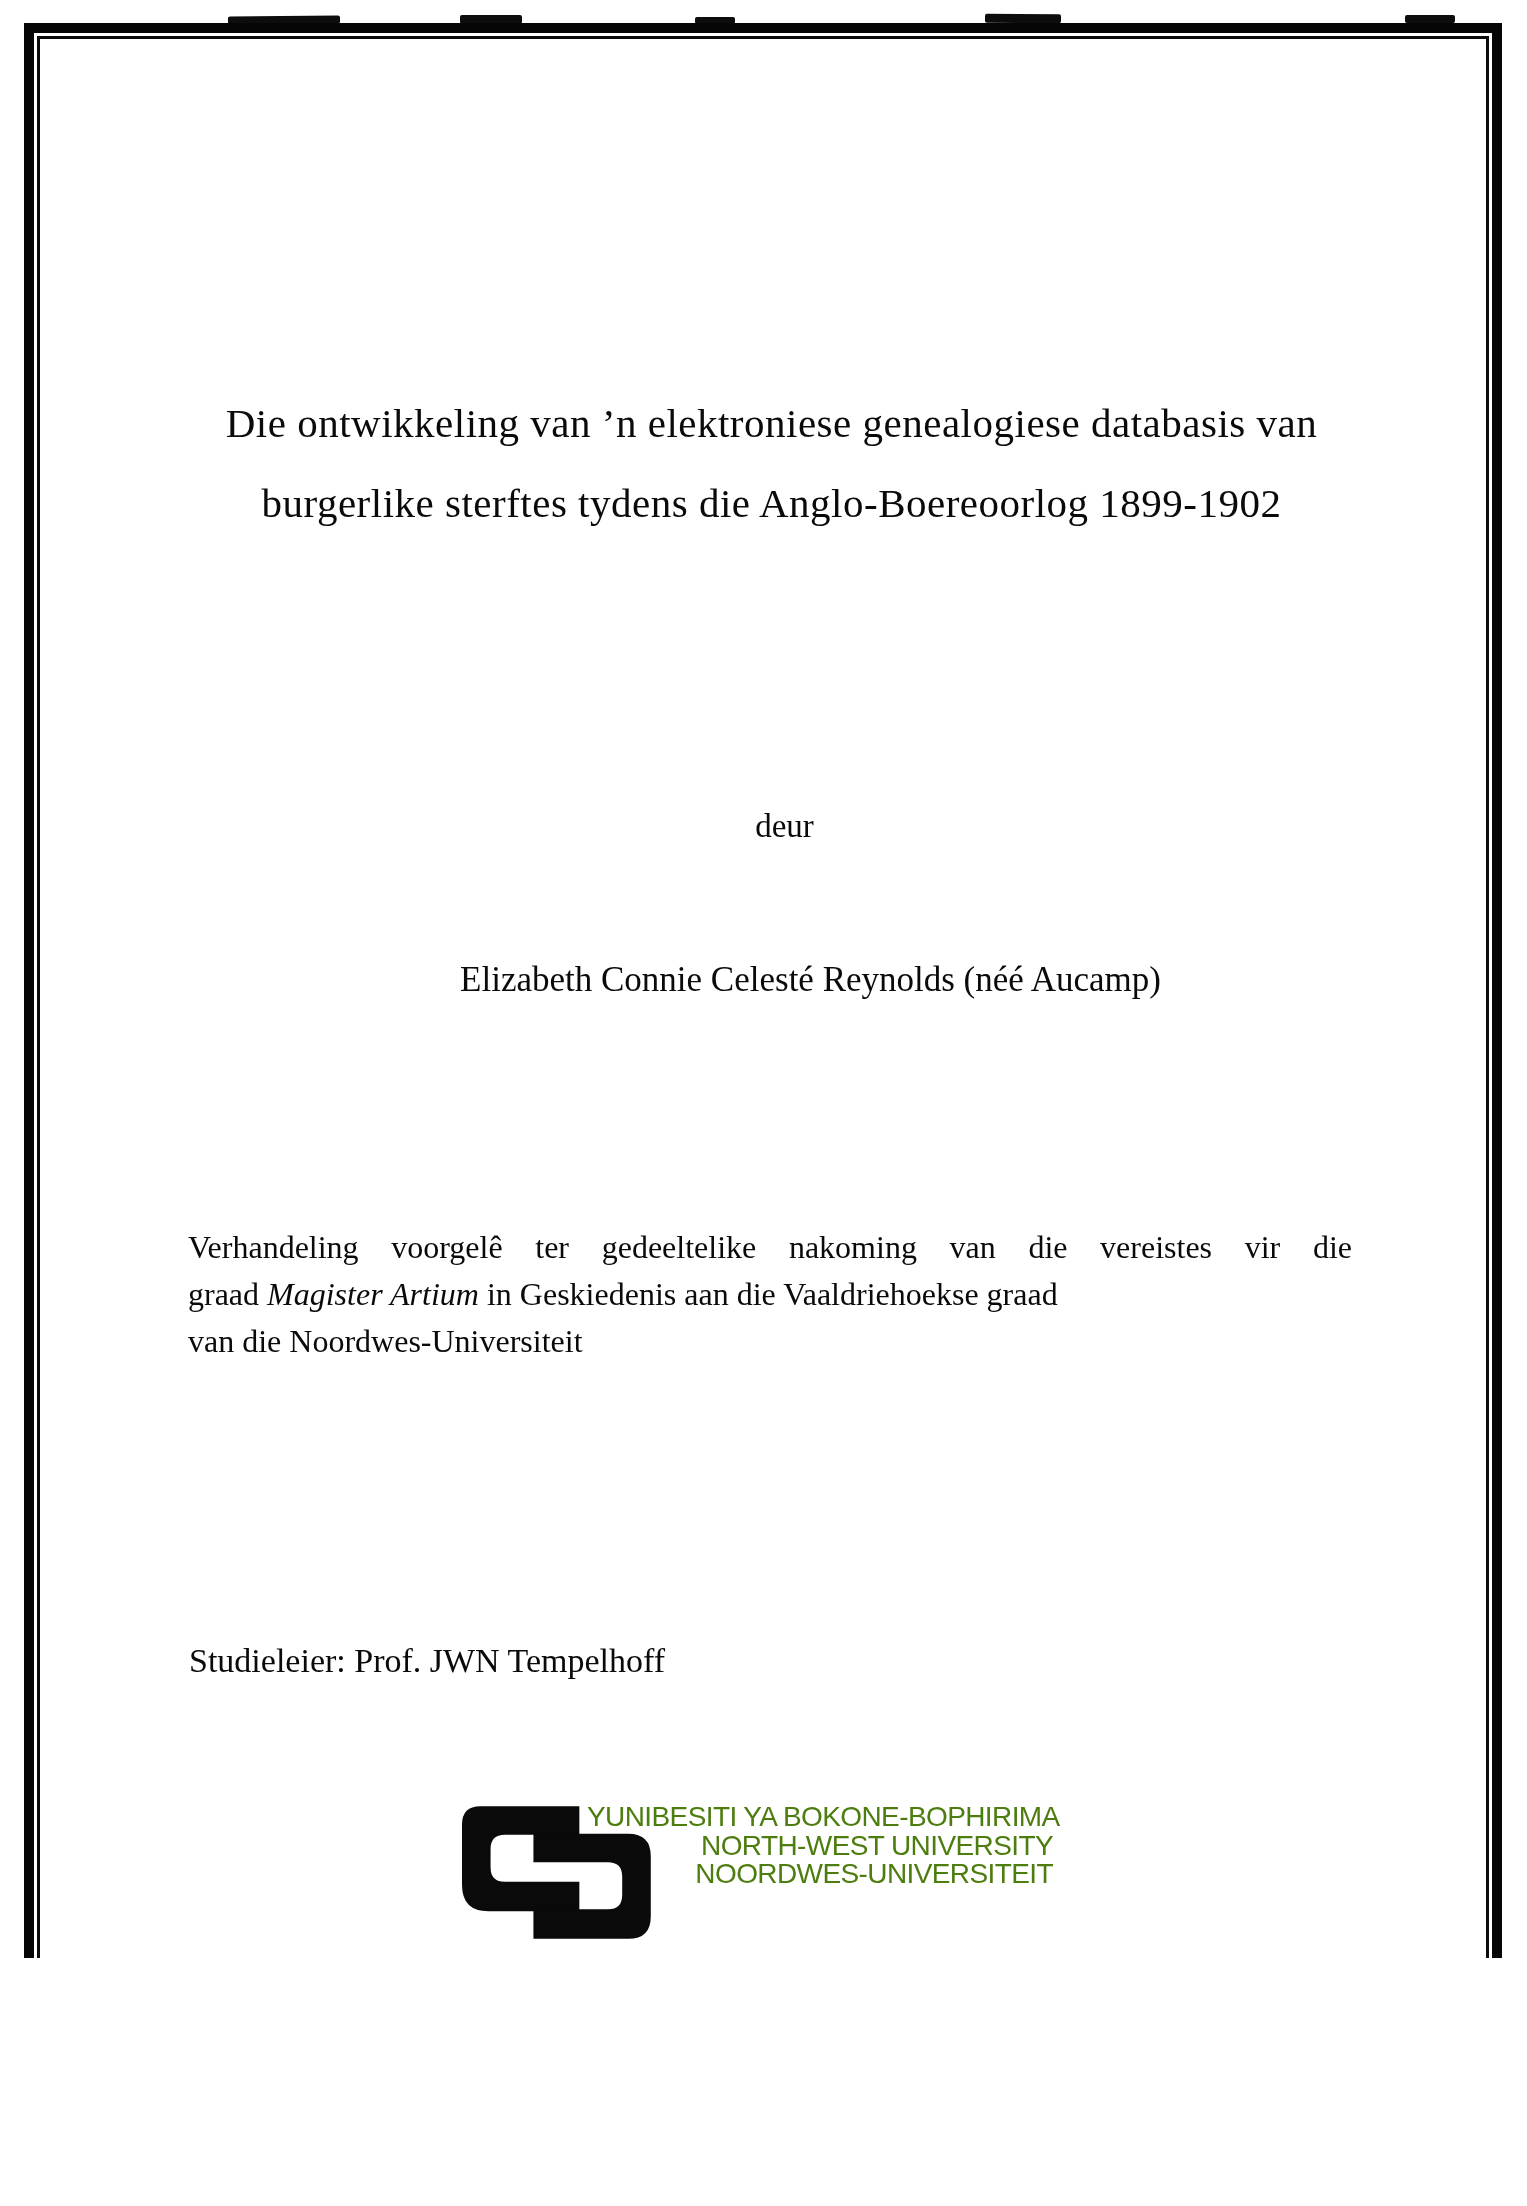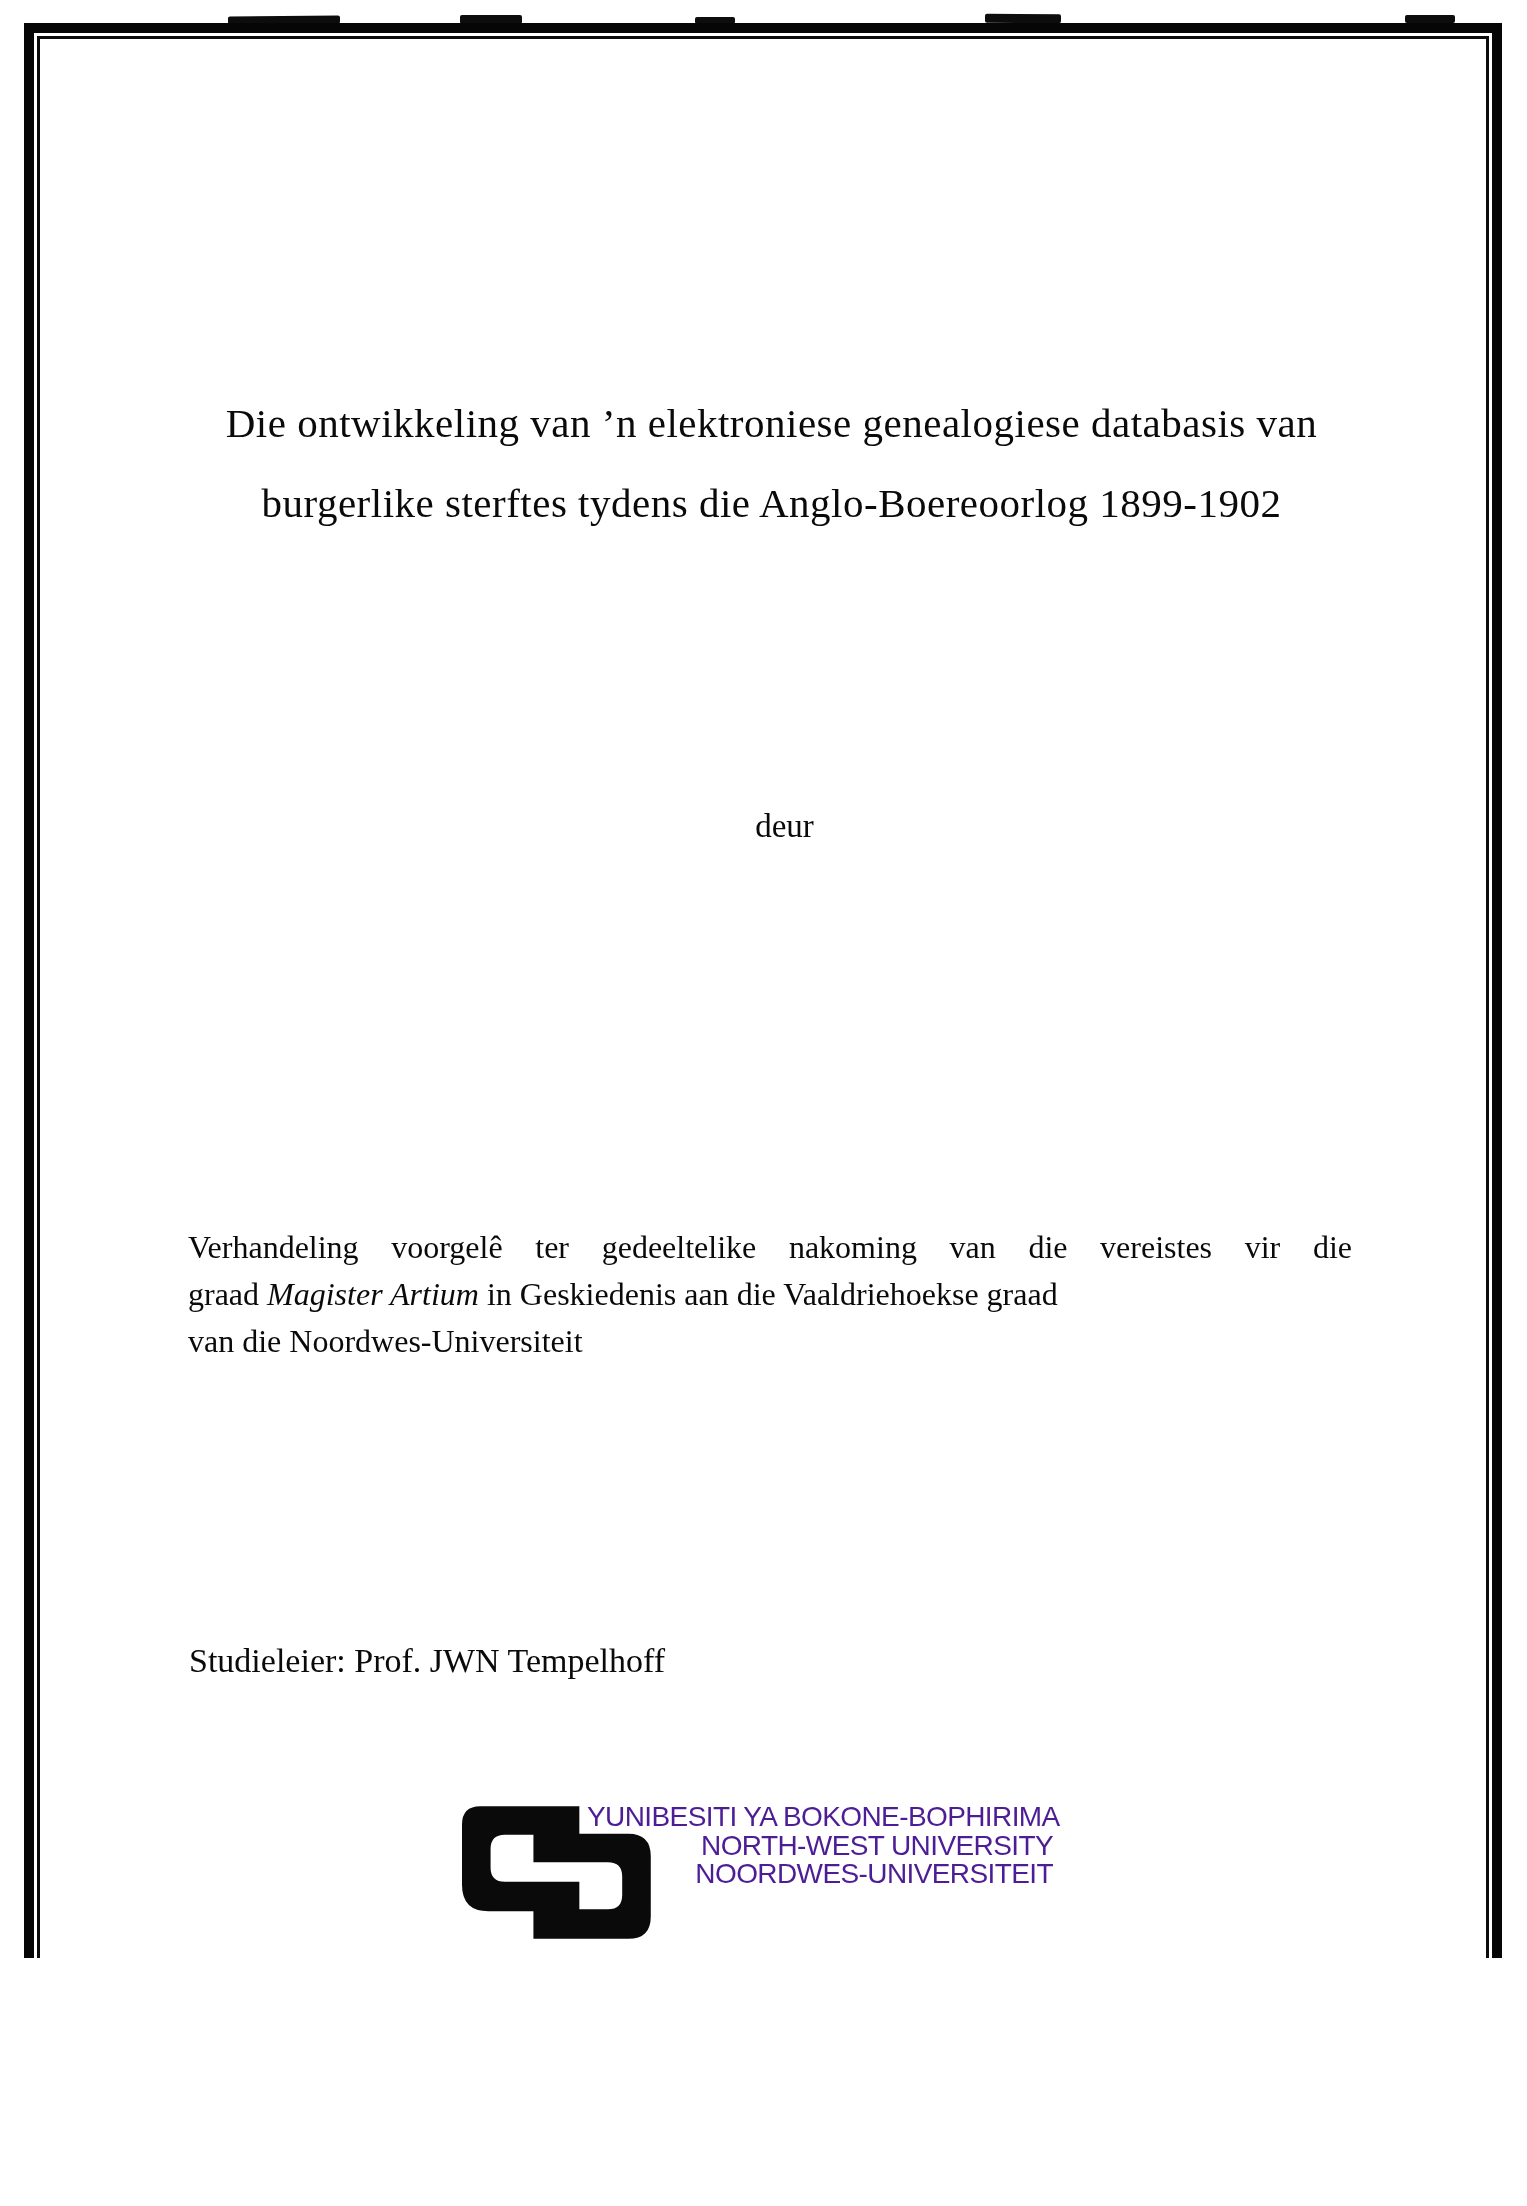--- a/index.html
+++ b/index.html
@@ -75,21 +75,21 @@
   }
   .logo-icon-wrap { left: 462px; top: 1806px; width: 200px; height: 133px; }
   .logo-text {
     left: 587px; top: 1803px;
     width: 466px;
     text-align: right;
     font-family: "Liberation Sans", sans-serif;
     font-size: 28px;
     line-height: 28.5px;
     letter-spacing: -0.6px;
-    color: #4c1d95;
+    color: #4d7c0f;
     white-space: nowrap;
   }
 </style>
 </head>
 <body>
 
 <div class="page">
 
   <div class="artifact" style="left:228px; top:16px; width:112px; height:8px; transform:rotate(-0.4deg);"></div>
   <div class="artifact" style="left:460px; top:15px; width:62px; height:9px;"></div>
@@ -107,20 +107,21 @@
     <div class="frame-inner"></div>
   </div>
 
   <div class="abs title-block">
     <div>Die ontwikkeling van ’n elektroniese genealogiese databasis van</div>
     <div>burgerlike sterftes tydens die Anglo-Boereoorlog 1899-1902</div>
   </div>
 
   <div class="abs byline">deur</div>
 
+  <div class="abs author">Elizabeth Connie Celesté Reynolds (néé Aucamp)</div>
 
   <div class="abs submission">
     <div class="sub-line-justified">Verhandeling voorgelê ter gedeeltelike nakoming van die vereistes vir die</div>
     <div><span>graad </span><i>Magister Artium</i><span> in Geskiedenis aan die Vaaldriehoekse graad</span></div>
     <div>van die Noordwes-Universiteit</div>
   </div>
 
   <div class="abs supervisor-block">
     <div>Studieleier: Prof. JWN Tempelhoff</div>
   </div>

